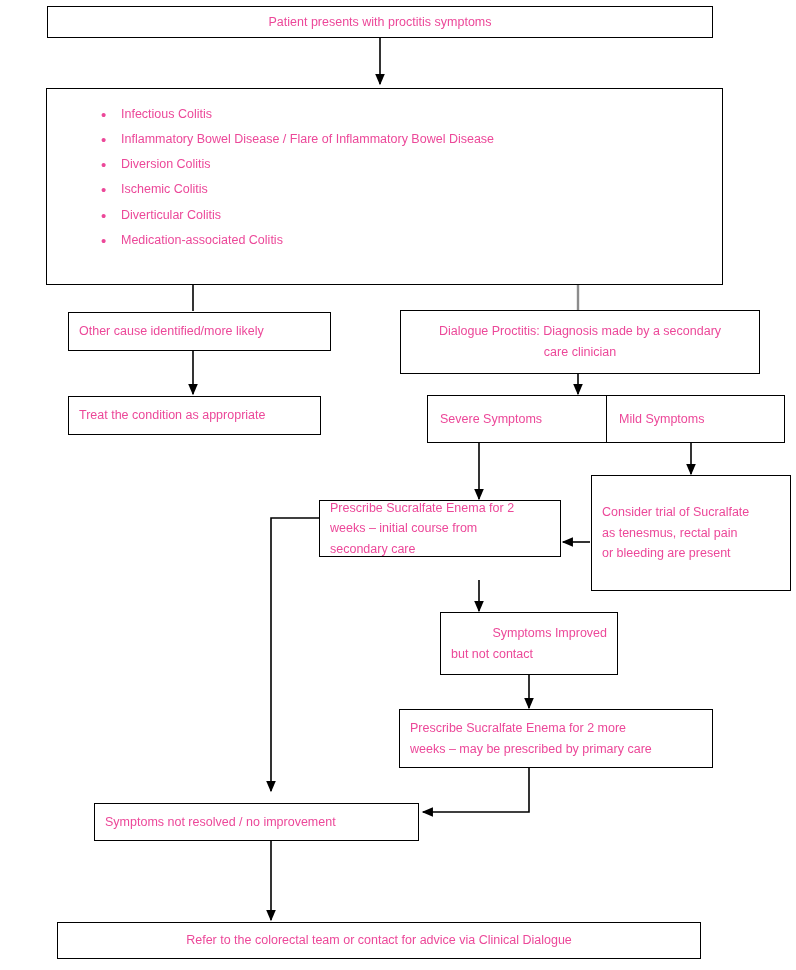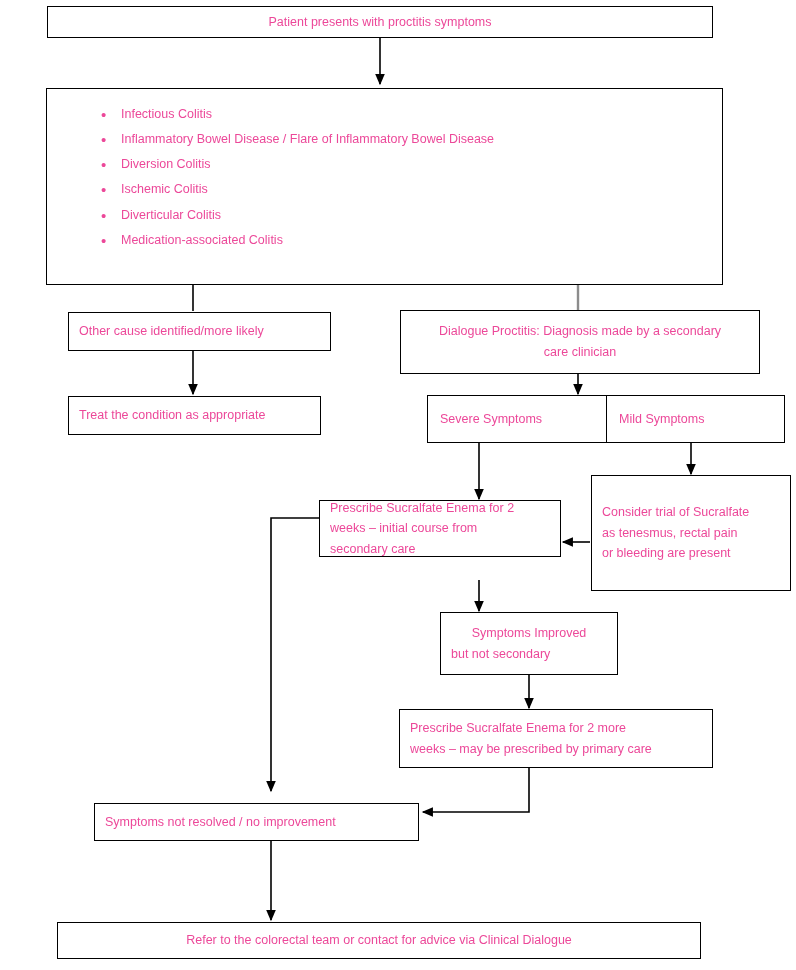--- a/index.html
+++ b/index.html
@@ -217,22 +217,22 @@
     <span class="line pad">secondary care</span>
   </div>
 
   <div class="node left" style="left:591px; top:475px; width:200px; height:116px;">
     <span class="line pad">Consider trial of Sucralfate</span>
     <span class="line pad">as tenesmus, rectal pain</span>
     <span class="line pad">or bleeding are present</span>
   </div>
 
   <div class="node left" style="left:440px; top:612px; width:178px; height:63px;">
-    <span class="line pad" style="text-align:center;">Symptoms Improved</span>
-    <span class="line pad">but not secondary</span>
+    <span class="line pad" style="text-align:right;">Symptoms Improved</span>
+    <span class="line pad">but not contact</span>
   </div>
 
   <div class="node left" style="left:399px; top:709px; width:314px; height:59px;">
     <span class="line pad">Prescribe Sucralfate Enema for 2 more</span>
     <span class="line pad">weeks – may be prescribed by primary care</span>
   </div>
 
   <div class="node left" style="left:94px; top:796px; width:325px; height:38px;margin-top:7px;">
     <span class="pad">Symptoms not resolved / no improvement</span>
   </div>

